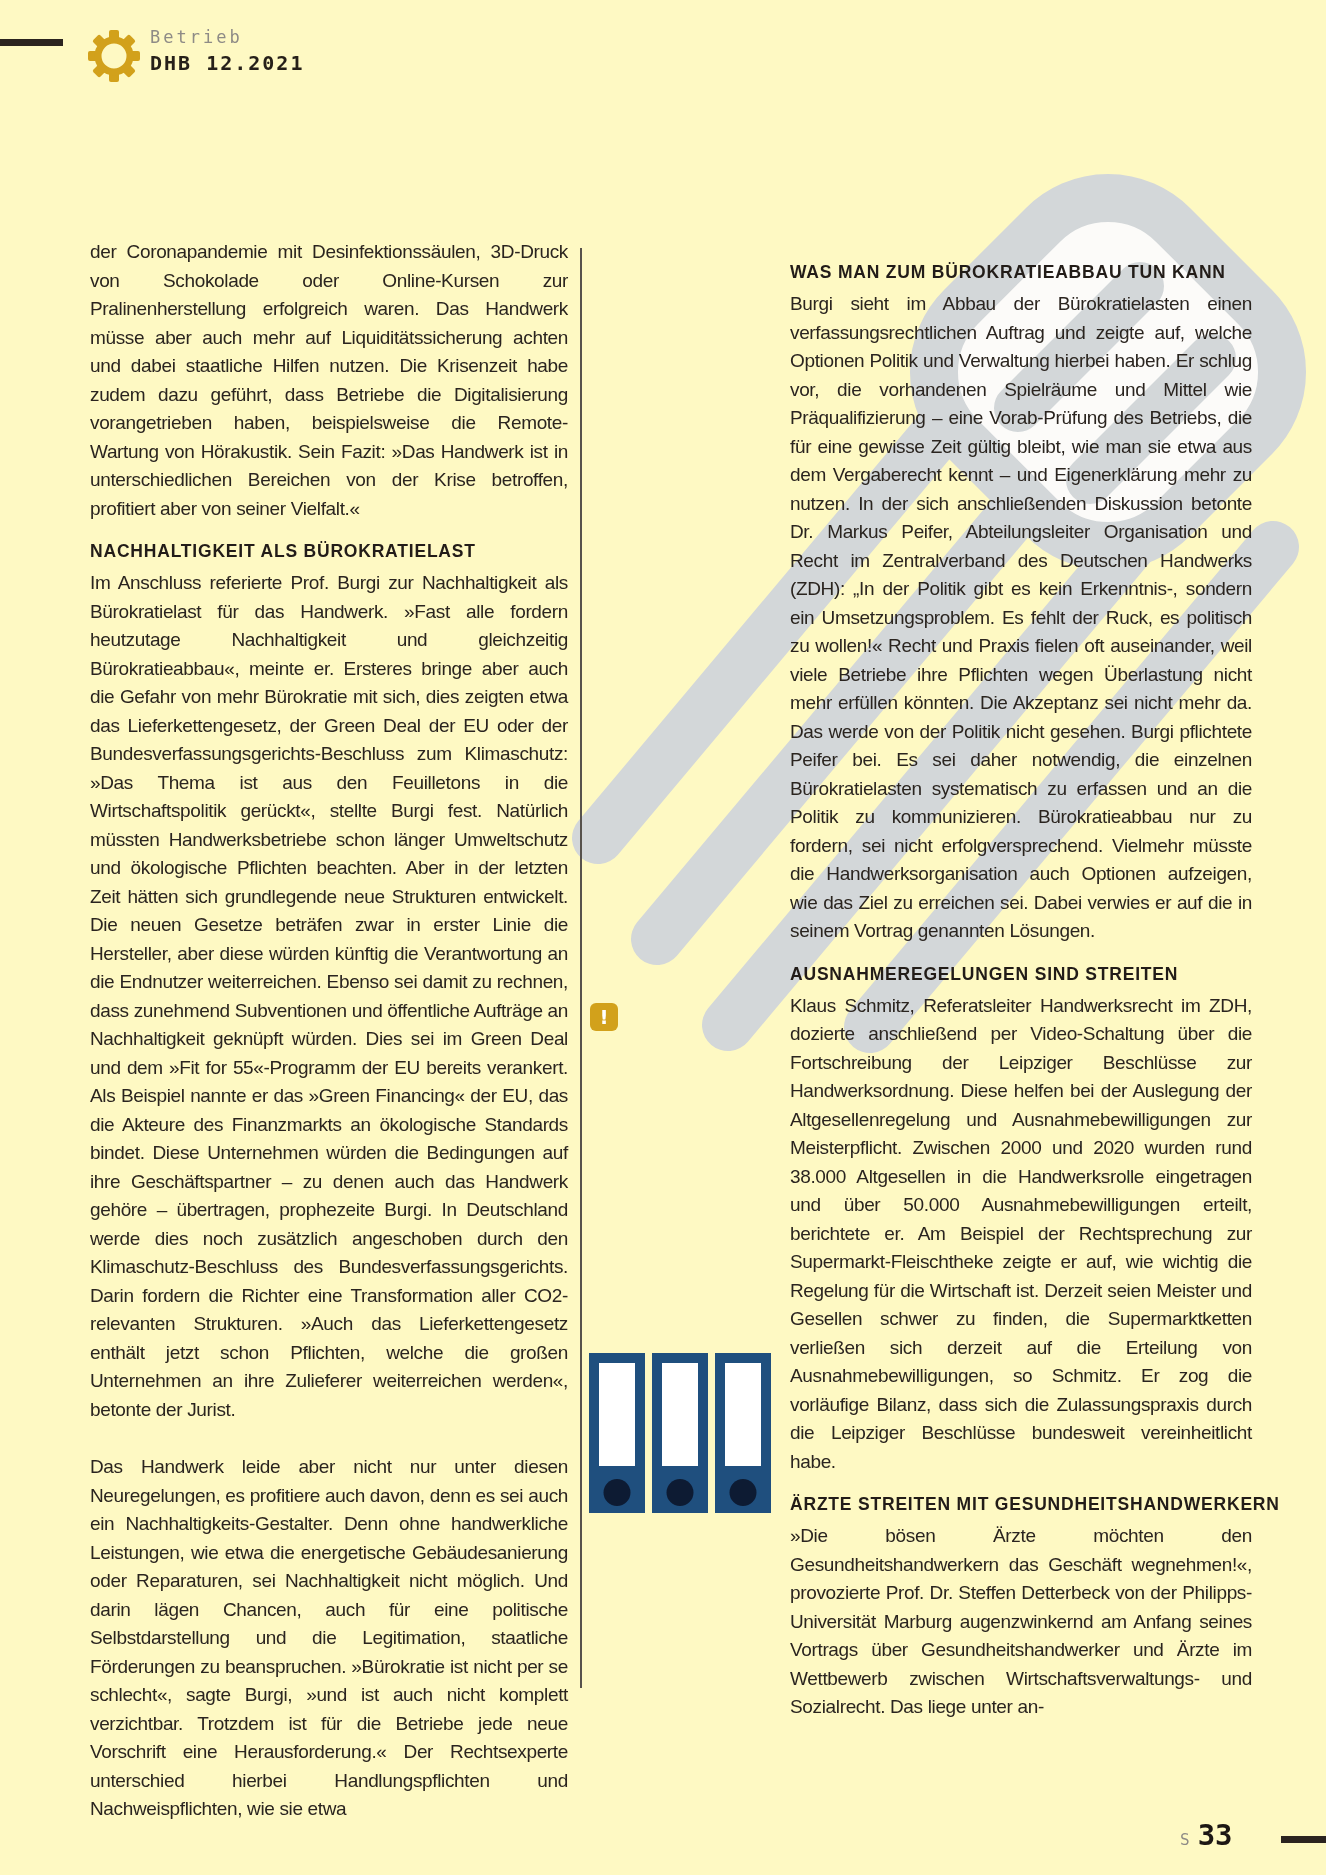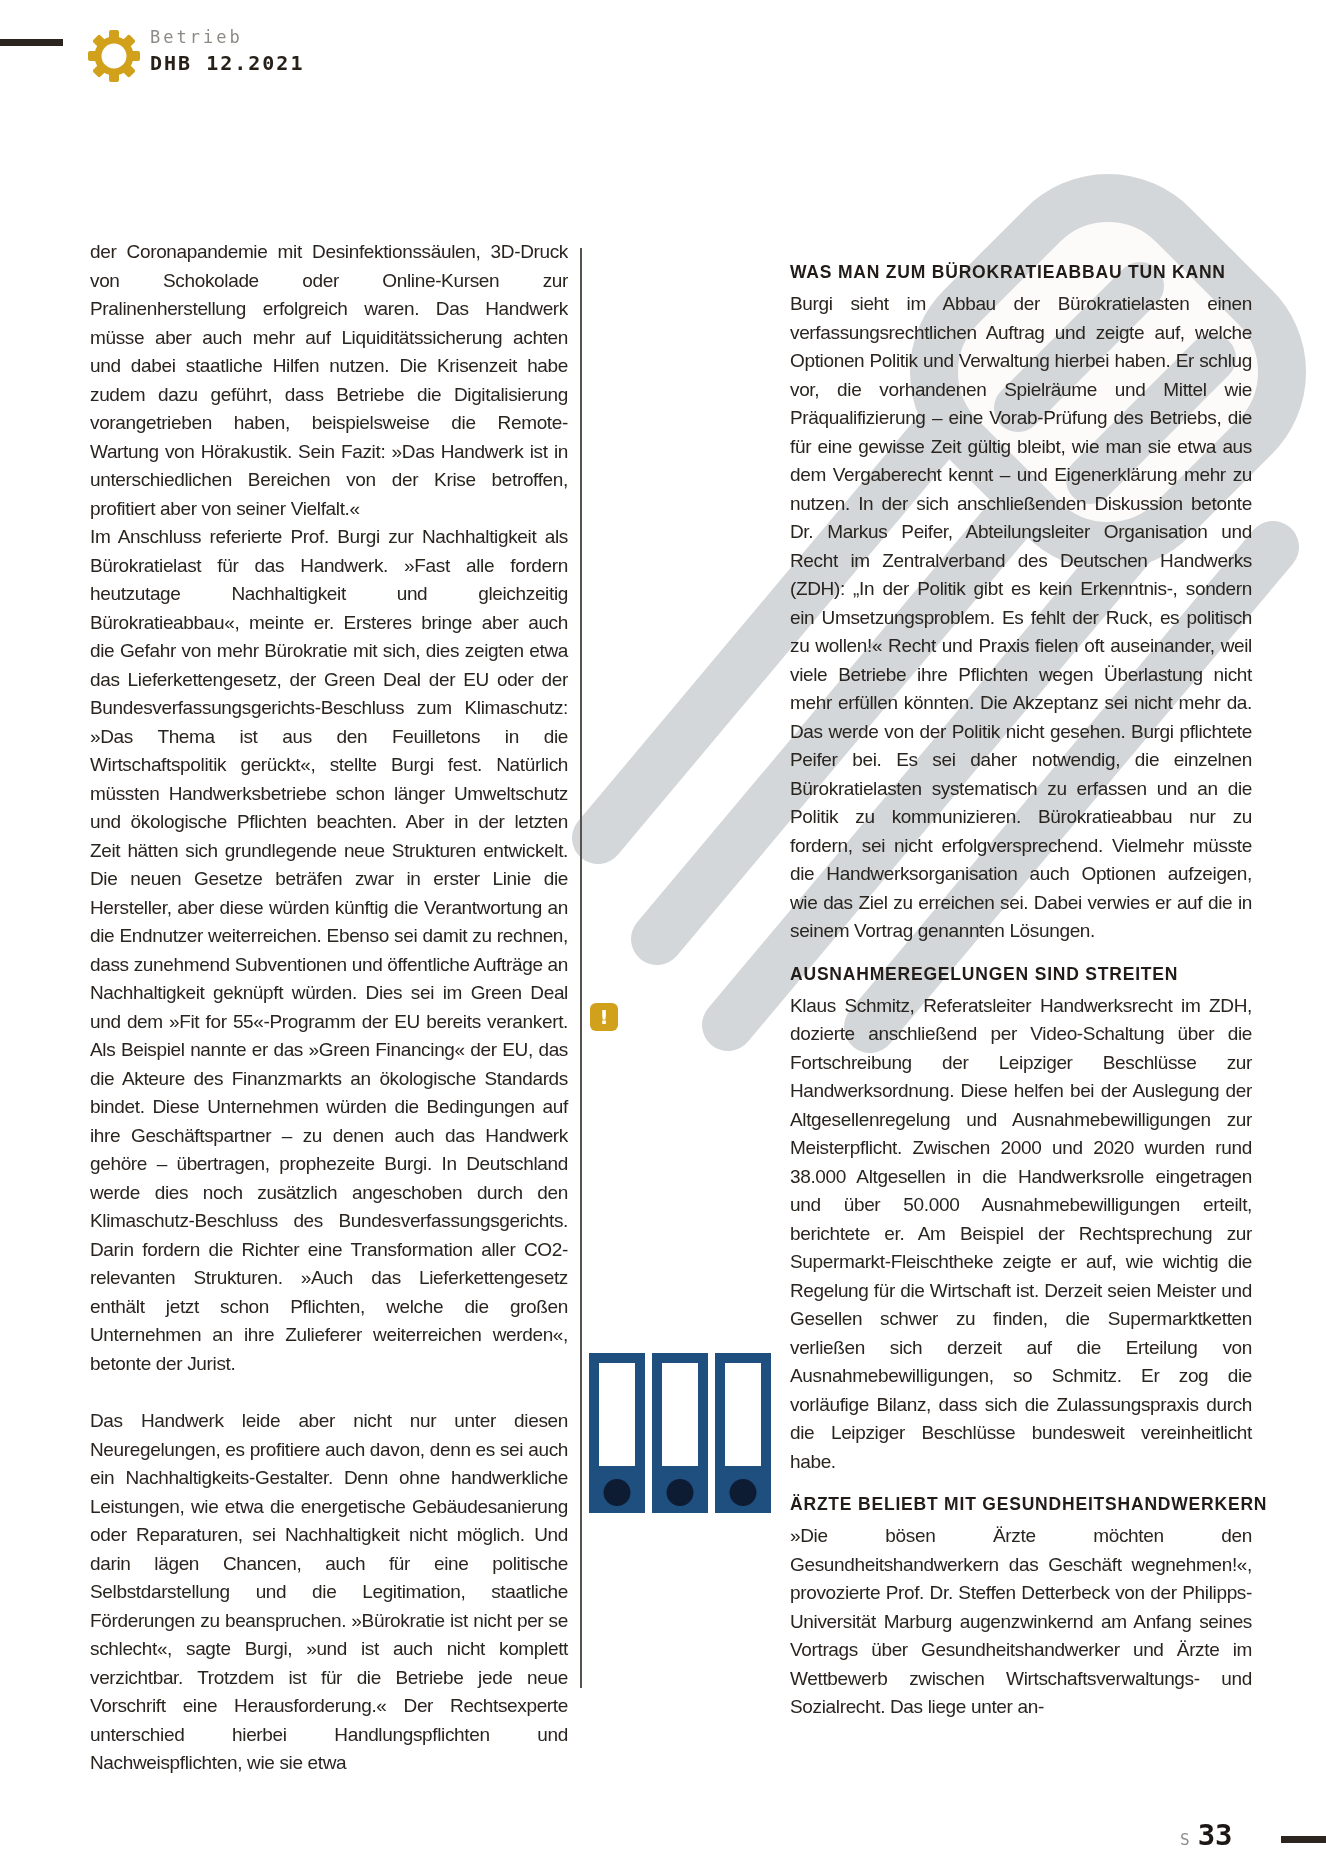--- a/index.html
+++ b/index.html
@@ -1,18 +1,18 @@
 <!DOCTYPE html>
 <html lang="de"><head>
 <meta charset="utf-8">
 <style>
   html,body { margin:0; padding:0; background:#e8e8e8; }
   .page {
     position:relative; width:1326px; height:1875px;
-    background:#ffffff; overflow:hidden;
+    background:#fef9c3; overflow:hidden;
     font-family:"Liberation Sans", sans-serif;
     color:#2a241f; margin:0 auto;
   }
   .watermark { position:absolute; left:0; top:0; z-index:0; pointer-events:none; }
   .layer { position:relative; z-index:1; }
 
   
   .rule-top { position:absolute; left:0; top:39px; width:63px; height:7px; background:#2b241f; }
   .gear { position:absolute; left:88px; top:30px; width:52px; height:52px; }
   .masthead { position:absolute; left:150px; top:27px; }
@@ -111,20 +111,21 @@
         <circle cx="26" cy="26" r="16" fill="none" stroke="#d2a11b" stroke-width="7"></circle>
       </g>
     </svg>
     <div class="masthead">
       <div class="kicker">Betrieb</div>
       <div class="issue">DHB 12.2021</div>
     </div>
 
     <div class="col-left">
       <p class="body">der Coronapandemie mit Desinfektionssäulen, 3D-Druck von Schokolade oder Online-Kursen zur Pralinenherstellung erfolgreich waren. Das Handwerk müsse aber auch mehr auf Liquiditätssicherung achten und dabei staatliche Hilfen nutzen. Die Krisenzeit habe zudem dazu geführt, dass Betriebe die Digitalisierung vorangetrieben haben, beispielsweise die Remote-Wartung von Hörakustik. Sein Fazit: »Das Handwerk ist in unterschiedlichen Bereichen von der Krise betroffen, profitiert aber von seiner Vielfalt.«</p>
+      <h2 class="head">NACHHALTIGKEIT ALS BÜROKRATIELAST</h2>
       <p class="body">Im Anschluss referierte Prof. Burgi zur Nachhaltigkeit als Bürokratielast für das Handwerk. »Fast alle fordern heutzutage Nachhaltigkeit und gleichzeitig Bürokratieabbau«, meinte er. Ersteres bringe aber auch die Gefahr von mehr Bürokratie mit sich, dies zeigten etwa das Lieferkettengesetz, der Green Deal der EU oder der Bundesverfassungsgerichts-Beschluss zum Klimaschutz: »Das Thema ist aus den Feuilletons in die Wirtschaftspolitik gerückt«, stellte Burgi fest. Natürlich müssten Handwerksbetriebe schon länger Umweltschutz und ökologische Pflichten beachten. Aber in der letzten Zeit hätten sich grundlegende neue Strukturen entwickelt. Die neuen Gesetze beträfen zwar in erster Linie die Hersteller, aber diese würden künftig die Verantwortung an die Endnutzer weiterreichen. Ebenso sei damit zu rechnen, dass zunehmend Subventionen und öffentliche Aufträge an Nachhaltigkeit geknüpft würden. Dies sei im Green Deal und dem »Fit for 55«-Programm der EU bereits verankert. Als Beispiel nannte er das »Green Financing« der EU, das die Akteure des Finanzmarkts an ökologische Standards bindet. Diese Unternehmen würden die Bedingungen auf ihre Geschäftspartner – zu denen auch das Handwerk gehöre – übertragen, prophezeite Burgi. In Deutschland werde dies noch zusätzlich angeschoben durch den Klimaschutz-Beschluss des Bundesverfassungsgerichts. Darin fordern die Richter eine Transformation aller CO2-relevanten Strukturen. »Auch das Lieferkettengesetz enthält jetzt schon Pflichten, welche die großen Unternehmen an ihre Zulieferer weiterreichen werden«, betonte der Jurist.</p>
       <p class="body para-gap">Das Handwerk leide aber nicht nur unter diesen Neuregelungen, es profitiere auch davon, denn es sei auch ein Nachhaltigkeits-Gestalter. Denn ohne handwerkliche Leistungen, wie etwa die energetische Gebäudesanierung oder Reparaturen, sei Nachhaltigkeit nicht möglich. Und darin lägen Chancen, auch für eine politische Selbstdarstellung und die Legitimation, staatliche Förderungen zu beanspruchen. »Bürokratie ist nicht per se schlecht«, sagte Burgi, »und ist auch nicht komplett verzichtbar. Trotzdem ist für die Betriebe jede neue Vorschrift eine Herausforderung.« Der Rechtsexperte unterschied hierbei Handlungspflichten und Nachweispflichten, wie sie etwa</p>
     </div>
 
     <div class="vrule"></div>
 
     <div class="callout">
       <div class="callout-icon">!</div>
     </div>
 
@@ -141,21 +142,21 @@
         <div class="binder-label"></div>
         <div class="binder-dot"></div>
       </div>
     </div>
 
     <div class="col-right">
       <h2 class="head first">WAS MAN ZUM BÜROKRATIEABBAU TUN KANN</h2>
       <p class="body">Burgi sieht im Abbau der Bürokratielasten einen verfassungsrechtlichen Auftrag und zeigte auf, welche Optionen Politik und Verwaltung hierbei haben. Er schlug vor, die vorhandenen Spielräume und Mittel wie Präqualifizierung – eine Vorab-Prüfung des Betriebs, die für eine gewisse Zeit gültig bleibt, wie man sie etwa aus dem Vergaberecht kennt – und Eigenerklärung mehr zu nutzen. In der sich anschließenden Diskussion betonte Dr. Markus Peifer, Abteilungsleiter Organisation und Recht im Zentralverband des Deutschen Handwerks (ZDH): „In der Politik gibt es kein Erkenntnis-, sondern ein Umsetzungsproblem. Es fehlt der Ruck, es politisch zu wollen!« Recht und Praxis fielen oft auseinander, weil viele Betriebe ihre Pflichten wegen Überlastung nicht mehr erfüllen könnten. Die Akzeptanz sei nicht mehr da. Das werde von der Politik nicht gesehen. Burgi pflichtete Peifer bei. Es sei daher notwendig, die einzelnen Bürokratielasten systematisch zu erfassen und an die Politik zu kommunizieren. Bürokratieabbau nur zu fordern, sei nicht erfolgversprechend. Vielmehr müsste die Handwerksorganisation auch Optionen aufzeigen, wie das Ziel zu erreichen sei. Dabei verwies er auf die in seinem Vortrag genannten Lösungen.</p>
       <h2 class="head">AUSNAHMEREGELUNGEN SIND STREITEN</h2>
       <p class="body">Klaus Schmitz, Referatsleiter Handwerksrecht im ZDH, dozierte anschließend per Video-Schaltung über die Fortschreibung der Leipziger Beschlüsse zur Handwerksordnung. Diese helfen bei der Auslegung der Altgesellenregelung und Ausnahmebewilligungen zur Meisterpflicht. Zwischen 2000 und 2020 wurden rund 38.000 Altgesellen in die Handwerksrolle eingetragen und über 50.000 Ausnahmebewilligungen erteilt, berichtete er. Am Beispiel der Rechtsprechung zur Supermarkt-Fleischtheke zeigte er auf, wie wichtig die Regelung für die Wirtschaft ist. Derzeit seien Meister und Gesellen schwer zu finden, die Supermarktketten verließen sich derzeit auf die Erteilung von Ausnahmebewilligungen, so Schmitz. Er zog die vorläufige Bilanz, dass sich die Zulassungspraxis durch die Leipziger Beschlüsse bundesweit vereinheitlicht habe.</p>
-      <h2 class="head">ÄRZTE BELIEBT MIT GESUNDHEITSHANDWERKERN</h2>
+      <h2 class="head">ÄRZTE STREITEN MIT GESUNDHEITSHANDWERKERN</h2>
       <p class="body">»Die bösen Ärzte möchten den Gesundheitshandwerkern das Geschäft wegnehmen!«, provozierte Prof. Dr. Steffen Detterbeck von der Philipps-Universität Marburg augenzwinkernd am Anfang seines Vortrags über Gesundheitshandwerker und Ärzte im Wettbewerb zwischen Wirtschaftsverwaltungs- und Sozialrecht. Das liege unter an-</p>
     </div>
 
     <div class="footer-left">
       <span class="footer-issue">DHB 12.2021</span>
       <span class="footer-section">Betrieb</span>
     </div>
     <div class="footer-page">
       <span class="page-prefix">S</span>
       <span class="page-number">33</span>

